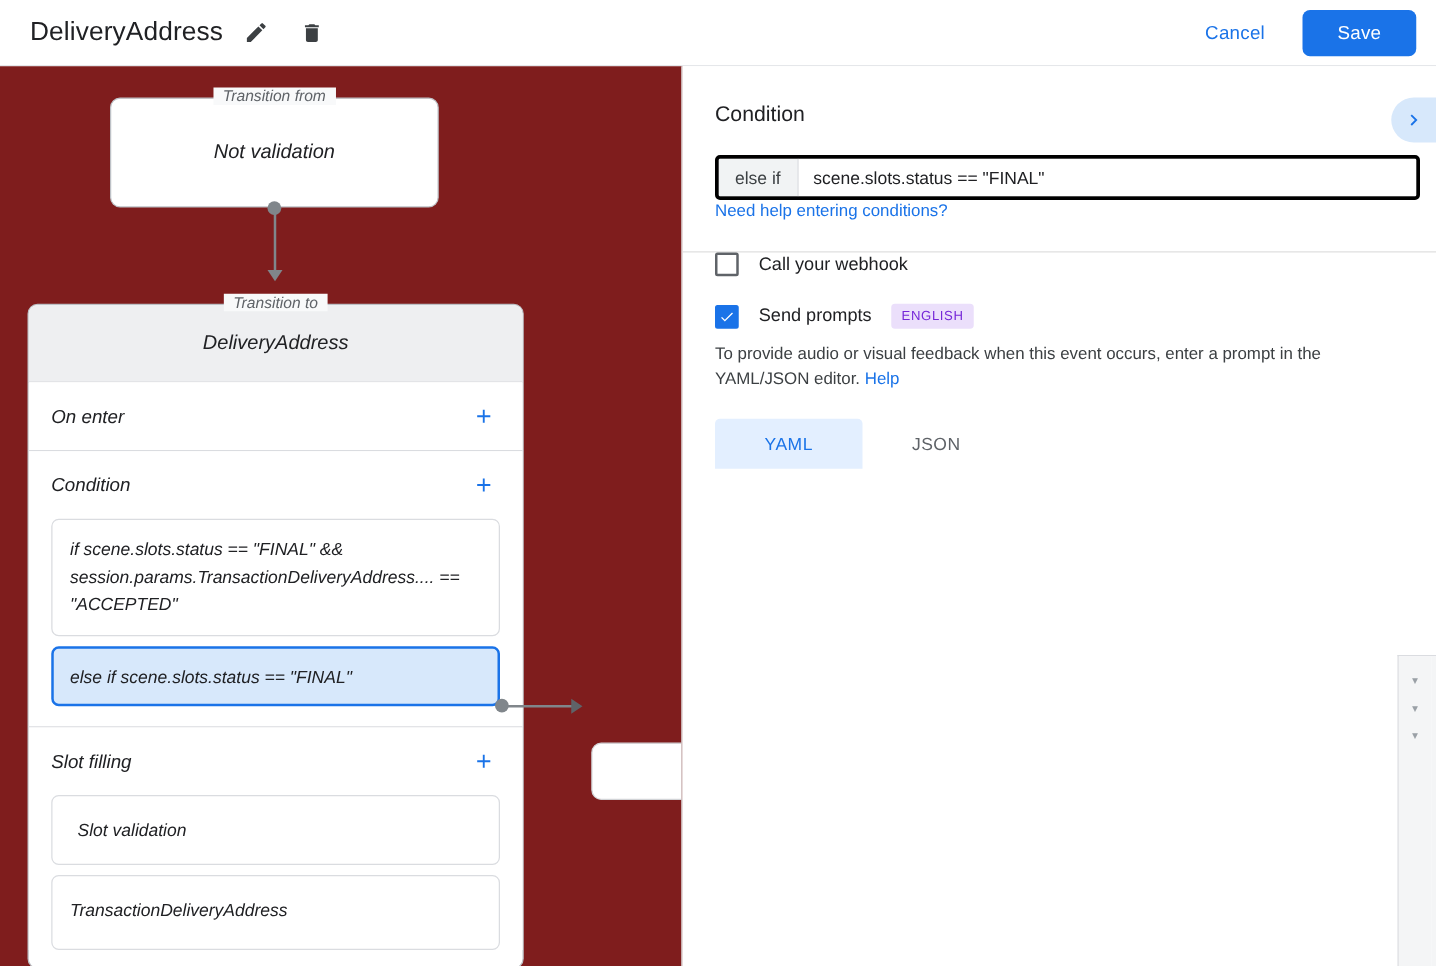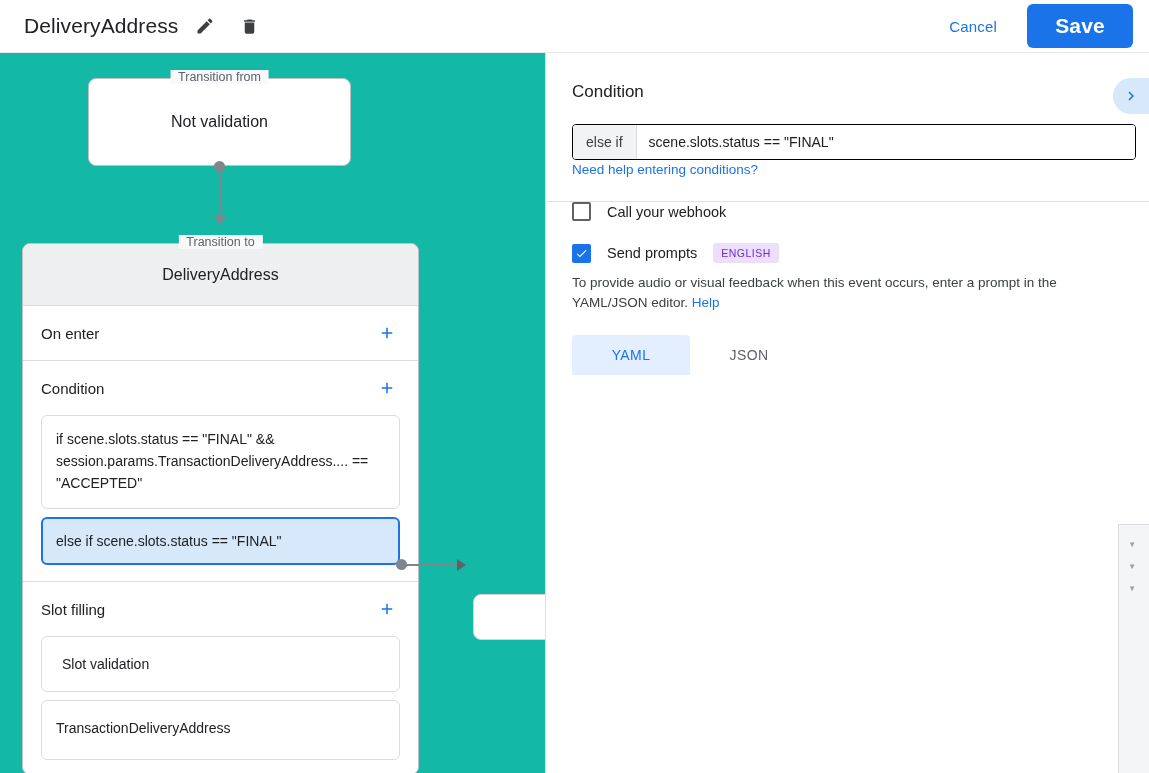--- a/index.html
+++ b/index.html
@@ -29,29 +29,29 @@
     border-radius: 50%; cursor: pointer; background: transparent; border: none;
   }
   .topbar-spacer { flex: 1 1 auto; }
   .cancel-btn {
     background: transparent; border: none; color: #1a73e8;
     font-size: 15px; font-family: inherit; font-weight: 500;
     padding: 8px 16px; border-radius: 4px; cursor: pointer; letter-spacing: 0.2px;
   }
   .save-btn {
     background: #1a73e8; border: none; color: #fff;
-    font-size: 21px; font-family: inherit; font-weight: 700;
+    font-size: 15px; font-family: inherit; font-weight: 400;
     padding: 10px 28px; border-radius: 6px; cursor: pointer;
     margin-left: 14px; letter-spacing: 0.2px;
   }
 
   
   .canvas {
     position: absolute; left: 0; top: 53px; width: 546px; height: 720px;
-    background: #14b8a6; border-right: 1px solid #e0e0e0; overflow: hidden;
+    background: #7f1d1d; border-right: 1px solid #e0e0e0; overflow: hidden; font-style: italic;
   }
 
   .fieldbox {
     position: absolute; border: 1px solid #bdc1c6; border-radius: 8px;
     background: #fff;
   }
   .fieldbox > .legend {
     position: absolute; top: -9px; left: 50%; transform: translateX(-50%);
     background: #f8f9fa; padding: 0 8px; font-size: 12.5px; color: #5f6368;
     white-space: nowrap;
@@ -135,21 +135,21 @@
     position: absolute; left: 546px; top: 53px; width: 603px; height: 720px;
     background: #fff; overflow: hidden;
   }
   .right-section { padding: 0 26px; }
   .sec-heading {
     font-size: 17px; color: #202124; padding-top: 29px; margin: 0 0 22px 0; font-weight: 400;
   }
   .divider { height: 1px; background: #e0e0e0; width: 100%; }
 
   .cond-field {
-    display: flex; border: 1px solid #000000; border-radius: 4px; overflow: hidden;
+    display: flex; border: 3px solid #000000; border-radius: 4px; overflow: hidden;
     height: 36px; width: 564px;
   }
   .cond-prefix {
     background: #f1f3f4; border-right: 1px solid #dadce0;
     display: flex; align-items: center; padding: 0 13px;
     font-size: 14px; color: #3c4043; white-space: nowrap;
   }
   .cond-value {
     flex: 1; display: flex; align-items: center; padding: 0 12px;
     font-size: 14px; color: #202124; background: #fff;

